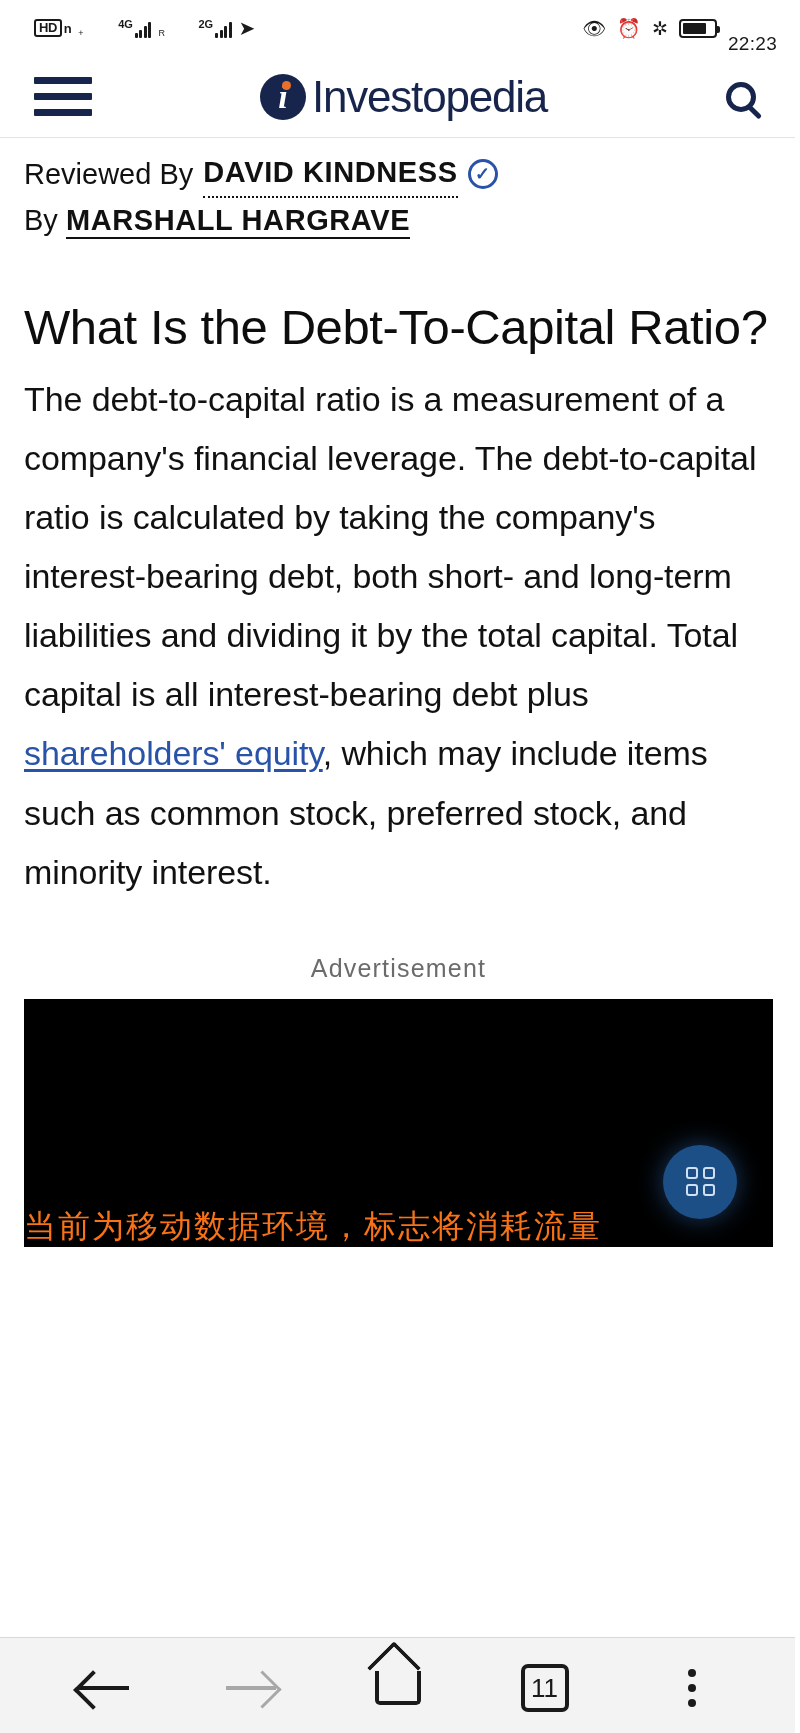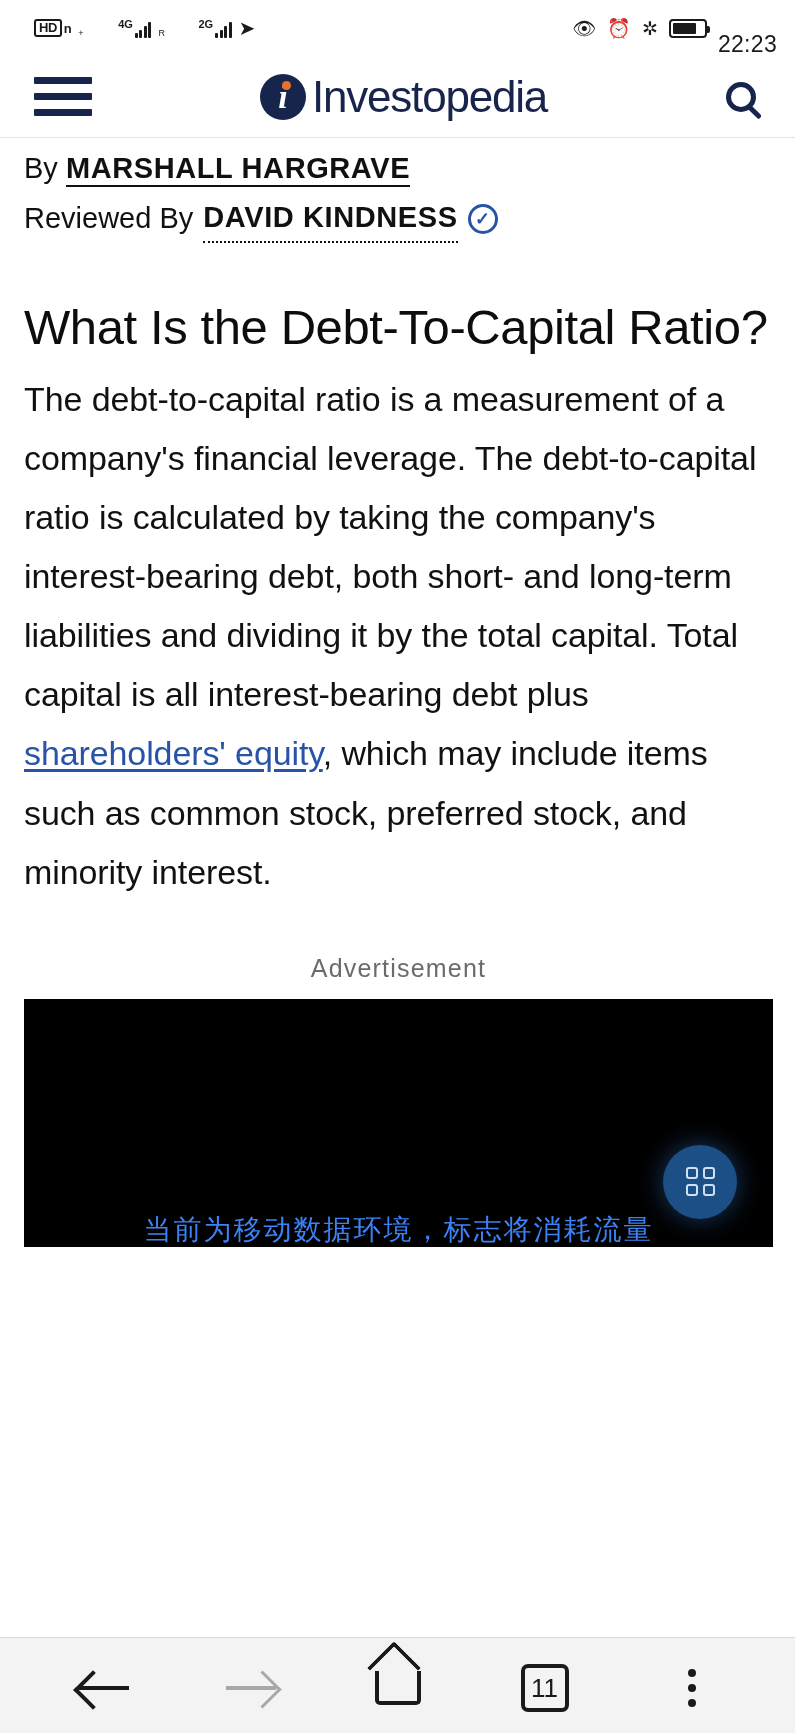--- a/index.html
+++ b/index.html
@@ -43,21 +43,21 @@
   .net-group { display: flex; align-items: flex-end; gap: 2px; }
   .net-label { font-size: 11px; line-height: 10px; font-weight: 600; margin-left: 40px; }
   .net-sub { font-size: 9px; line-height: 9px; }
   .bars { display: flex; align-items: flex-end; gap: 1.5px; height: 18px; }
   .bars i { display: block; width: 3px; background: #1a1a1a; border-radius: 1px; }
   .bars i:nth-child(1){height:5px}
   .bars i:nth-child(2){height:8px}
   .bars i:nth-child(3){height:12px}
   .bars i:nth-child(4){height:16px}
   .send-icon { font-size: 20px; transform: rotate(0deg); }
-  .clock-time { font-size: 23px; letter-spacing: 0.3px; margin-top: 32px; }
+  .clock-time { font-size: 19px; letter-spacing: 0.3px; margin-top: 32px; }
   .battery {
     width: 38px; height: 19px; border: 2.5px solid #1a1a1a; border-radius: 4px;
     position: relative; display: flex; align-items: center; padding: 2px;
   }
   .battery::after {
     content: ""; position: absolute; right: -5px; top: 5px;
     width: 3px; height: 7px; background: #1a1a1a; border-radius: 0 2px 2px 0;
   }
   .battery span { display: block; height: 100%; width: 78%; background: #1a1a1a; border-radius: 1px; }
   .icon-sm { font-size: 19px; line-height: 1; }
@@ -149,22 +149,22 @@
   }
   .ad-fab {
     position: absolute; right: 36px; bottom: 28px;
     width: 74px; height: 74px; border-radius: 50%;
     background: #1d4f87; display: flex; align-items: center; justify-content: center;
     box-shadow: 0 0 26px rgba(60,130,220,.45);
   }
   .ad-fab-glyph { display: grid; grid-template-columns: 12px 12px; grid-gap: 5px; }
   .ad-fab-glyph i { display: block; width: 12px; height: 12px; border: 2.5px solid #cfe0f5; border-radius: 3px 3px 3px 3px; }
   .ad-caption {
-    position: absolute; left: 0; right: 0; bottom: -2px; text-align: center;
-    color: #3b82f6; font-size: 28px; letter-spacing: 2px; white-space: nowrap;
+    position: absolute; left: 0; right: 0; bottom: -2px; 
+    color: #f97316; font-size: 32px; letter-spacing: 2px; white-space: nowrap;
   }
 
   
   .navbar {
     flex: 0 0 96px;
     background: #f3f3f3;
     border-top: 1px solid #d8d8d8;
     display: flex; align-items: flex-end; justify-content: space-around;
     padding: 0 30px;
   }
@@ -261,29 +261,29 @@
       </span>
       <span class="brand-name">Investopedia</span>
     </div>
     <div class="search-btn">
       <span class="search-glyph"></span>
     </div>
   </div>
 
   <div class="content">
 
-    <div class="byline">
-      <span class="label">By</span>
-      <a class="author-link" href="#">MARSHALL HARGRAVE</a>
-    </div>
-
     <div class="byline reviewer-row">
       <span class="label">Reviewed By</span>
       <a class="reviewer-link" href="#">DAVID KINDNESS</a>
       <span class="verified">✓</span>
+    </div>
+
+    <div class="byline">
+      <span class="label">By</span>
+      <a class="author-link" href="#">MARSHALL HARGRAVE</a>
     </div>
 
 
     <h1 class="article-title">What Is the Debt-To-Capital Ratio?</h1>
 
     <p class="article-body"><span>The debt-to-capital ratio is a measurement of a company's financial leverage. The debt-to-capital ratio is calculated by taking the company's interest-bearing debt, both short- and long-term liabilities and dividing it by the total capital. Total capital is all interest-bearing debt plus </span><a href="#">shareholders' equity</a><span>, which may include items such as common stock, preferred stock, and minority interest.</span></p>
 
     <div class="ad-wrap">
       <div class="ad-label">Advertisement</div>
       <div class="ad-box">

